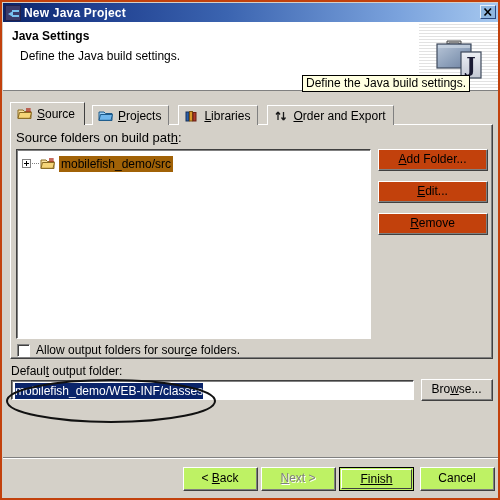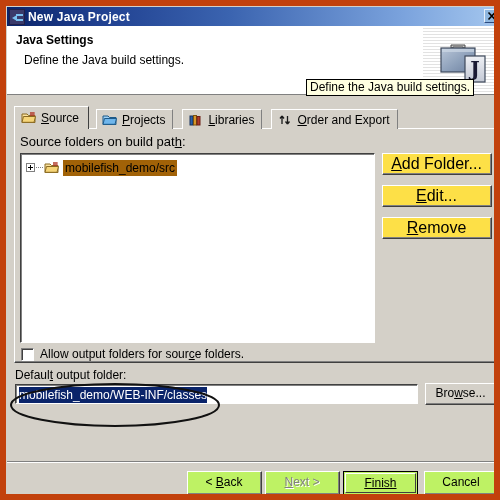--- a/index.html
+++ b/index.html
@@ -11,21 +11,21 @@
     font-family: "Liberation Sans", sans-serif;
     -webkit-font-smoothing: none;
   }
 
   #window {
     position: relative;
     width: 500px;
     height: 500px;
     box-sizing: border-box;
     background: #d4d0c8;
-    border: 6px solid #c2410c;
+    border: 2px solid #c2410c;
     overflow: hidden;
   }
 
   
   #titlebar {
     position: absolute;
     left: 1px; top: 1px;
     width: 496px;
     height: 19px;
     background: linear-gradient(to right, #0a246a 0%, #1f3f8f 18%, #3b64b0 45%, #7ba3dd 80%, #a6c8ef 100%);
@@ -267,27 +267,27 @@
     background: #a16207;
     padding: 1px 2px;
     margin-left: 3px;
   }
 
   .side-btn {
     position: absolute;
     left: 367px;
     width: 110px;
     height: 22px;
-    background: #fde047;
+    background: #c2410c;
     border-top: 1px solid #ffffff;
     border-left: 1px solid #ffffff;
     border-right: 1px solid #404040;
     border-bottom: 1px solid #404040;
     box-sizing: border-box;
-    font-size: 16px;
+    font-size: 12px;
     font-family: "Liberation Sans", sans-serif;
     color: #000;
     text-align: center;
     line-height: 20px;
     cursor: default;
   }
   .side-btn > span {
     display: block;
     border-right: 1px solid #808080;
     border-bottom: 1px solid #808080;

